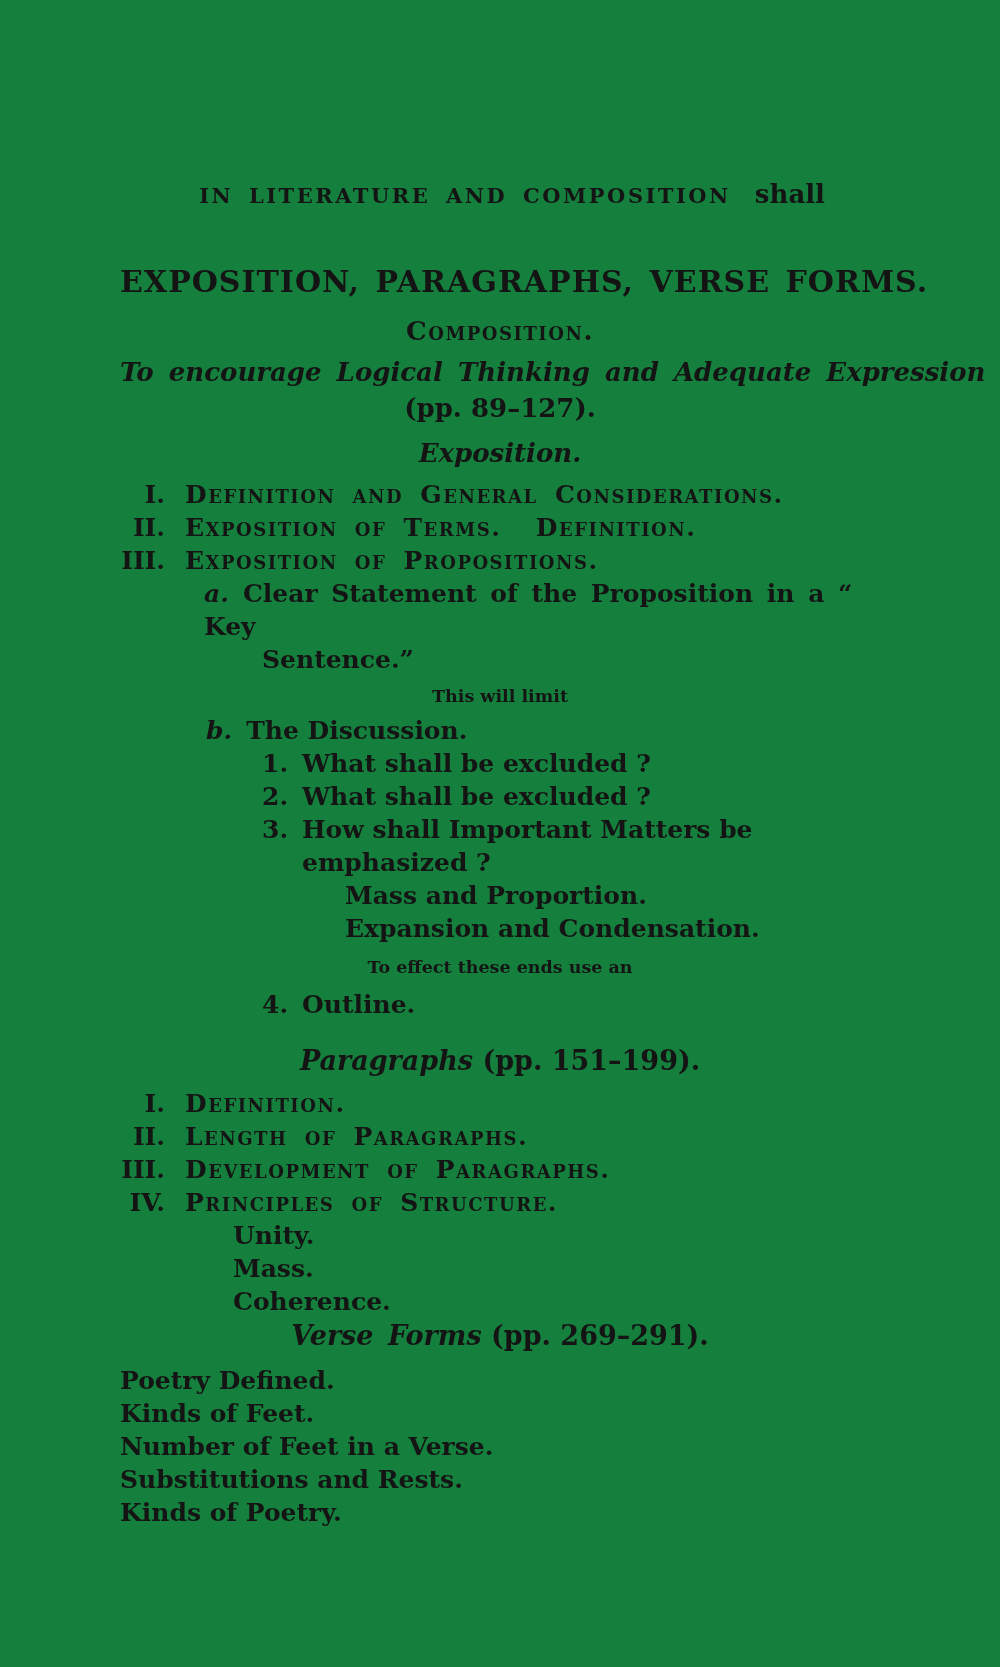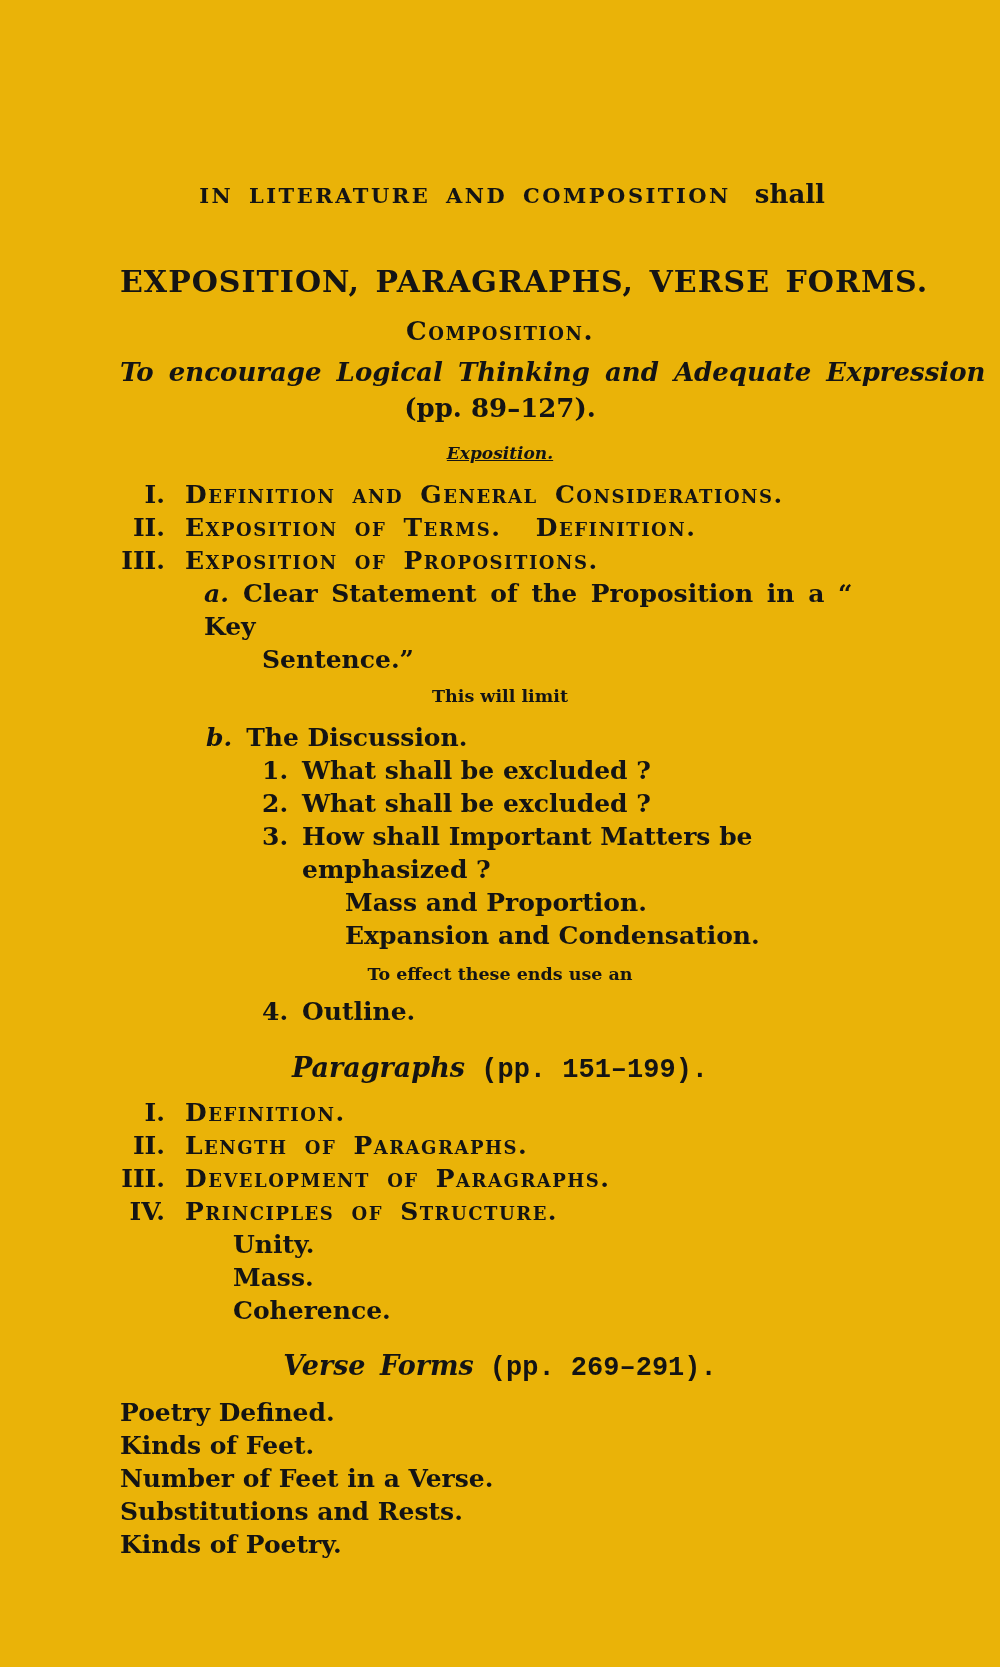--- a/index.html
+++ b/index.html
@@ -5,21 +5,21 @@
   html, body {
     margin: 0;
     padding: 0;
     background: #e8e8e8;
   }
   .page {
     position: relative;
     width: 1000px;
     height: 1667px;
     margin: 0 auto;
-    background: #eab308;
+    background: #15803d;
     color: #141414;
     font-family: "DejaVu Serif", "Liberation Serif", serif;
     overflow: hidden;
     box-sizing: border-box;
     padding: 183px 120px 0 120px;
   }
 
   
   .running-header {
     position: relative;
@@ -81,27 +81,26 @@
   }
   .pages-line {
     margin-top: 2px;
     font-size: 26px;
     line-height: 34px;
     font-weight: 700;
   }
 
   .section-heading {
     margin-top: 11px;
-    font-size: 17px;
+    font-size: 26px;
     line-height: 34px;
     font-weight: 700;
-    text-decoration: underline;
   }
   .italic { font-style: italic; }
-  .roman { font-style: normal; font-family: Liberation Mono, monospace; }
+  .roman { font-style: normal; }
 
   .toc-list { margin-top: 8px; }
   .toc-line {
     display: flex;
     font-size: 25px;
     line-height: 33px;
     font-weight: 700;
   }
   .toc-numeral {
     width: 45px;
@@ -123,39 +122,39 @@
 
   .small-note {
     font-size: 17.5px;
     line-height: 22px;
     font-weight: 700;
     text-align: center;
   }
   .note-1 { margin-top: 9px; }
   .note-2 { margin-top: 11px; margin-bottom: 10px; }
 
-  .sub-b { margin-left: 86px; margin-top: 14px; }
+  .sub-b { margin-left: 86px; margin-top: 7px; }
 
   .numbered { margin-left: 142px; display: flex; }
   .item-number {
     width: 26px;
     flex: 0 0 26px;
     margin-right: 14px;
     text-align: left;
   }
   .deep-line { margin-left: 225px; }
 
   .mid-heading {
     font-size: 27px;
     line-height: 36px;
     font-weight: 700;
     text-align: center;
   }
   .h-paragraphs { margin-top: 22px; }
-  .h-verse { margin-top: 21px; }
+  .h-verse { }
 
   .indent-unity { margin-left: 113px; }
 
   .verse-lines { margin-top: 10px; }
 </style>
 </head>
 <body>
 
 <div class="page">
 

